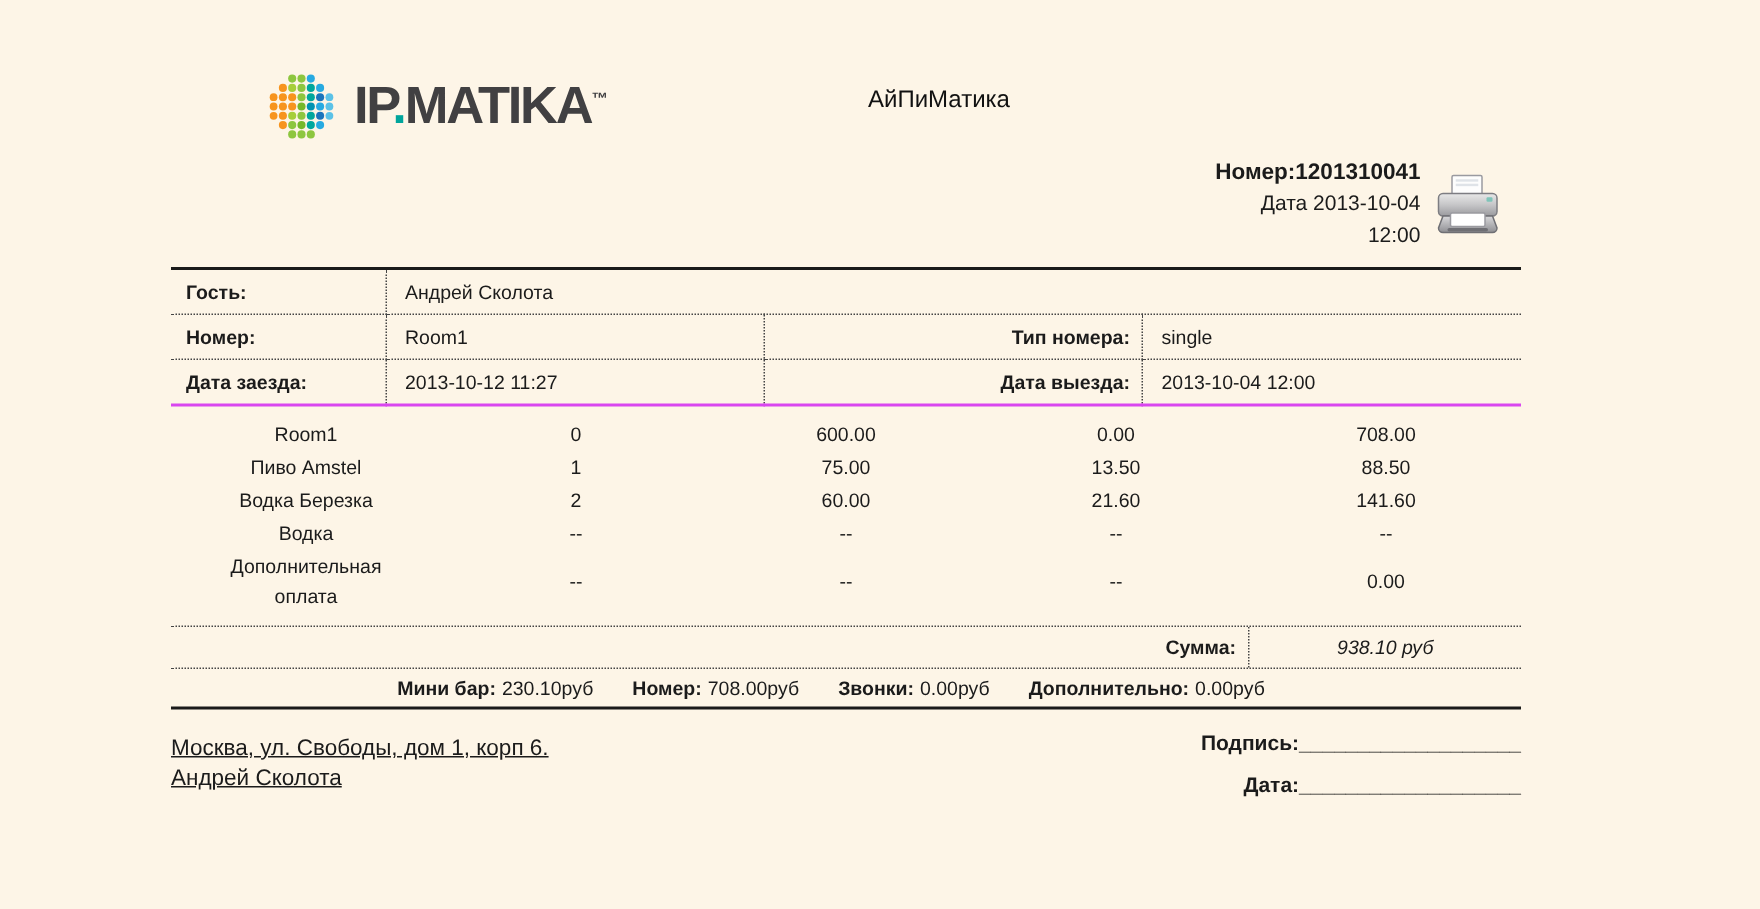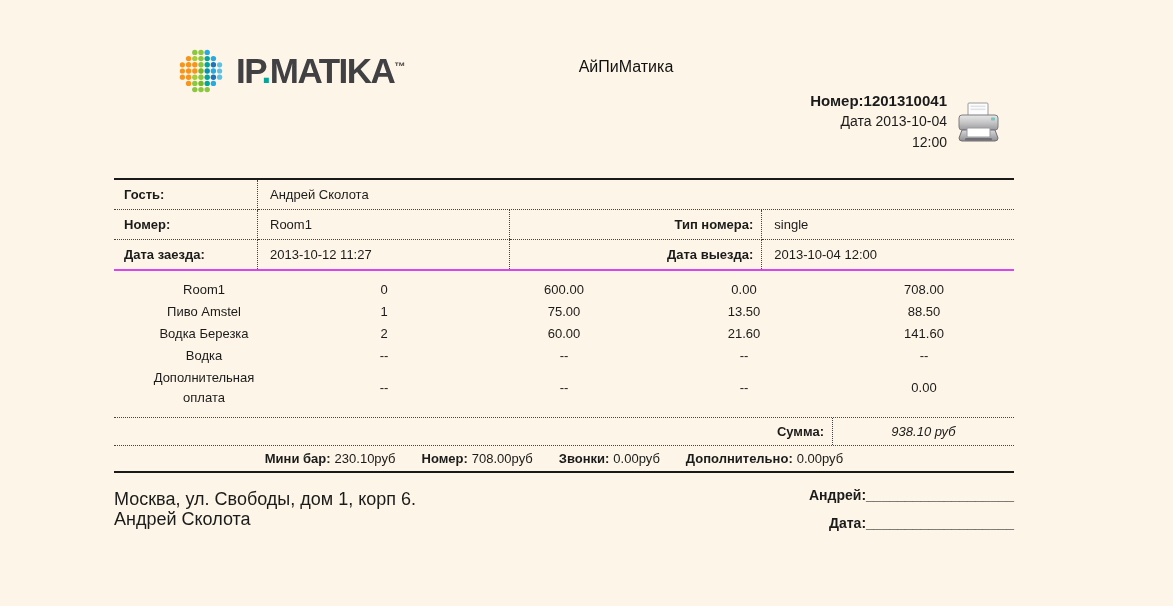--- a/index.html
+++ b/index.html
@@ -13,21 +13,21 @@
   .doc{width:900px;margin-left:114px;position:relative;}
 
   
   .header{position:relative;height:178px;}
   .logo{position:absolute;left:60px;top:44px;display:flex;align-items:center;}
   .logo-globe{width:54px;height:54px;flex:0 0 auto;}
   .logo-text{font-weight:bold;font-size:35px;letter-spacing:-1.5px;color:#414042;margin-left:8px;white-space:nowrap;}
   .logo-dot{color:#00A59C;}
   .logo-tm{font-size:11px;font-weight:bold;color:#414042;vertical-align:super;letter-spacing:0;}
   .doc-title{position:absolute;left:512px;top:58px;transform:translateX(-50%);font-size:16px;color:#111;white-space:nowrap;}
-  .head-right{position:absolute;right:12px;top:90px;display:flex;align-items:flex-start;}
+  .head-right{position:absolute;right:12px;top:104px;display:flex;align-items:flex-start;}
   .head-right .lines{text-align:right;font-size:14px;line-height:21px;}
   .head-right .lines .num{font-weight:bold;font-size:15px;}
   .printer{margin-left:8px;margin-top:12px;cursor:pointer;}
 
   
   table.guest{border-collapse:collapse;table-layout:fixed;width:900px;
     border-top:2px solid #1a1a1a;border-bottom:2px solid #d946ef;font-size:13px;}
   table.guest td{height:29px;padding:0 0 0 10px;vertical-align:middle;}
   table.guest tr.sep td{border-bottom:1px dotted #444;}
   table.guest td.lab{font-weight:bold;border-right:1px dotted #444;}
@@ -53,21 +53,21 @@
 
   
   .totals-row{height:25px;display:flex;align-items:center;border-bottom:2px solid #1a1a1a;
     font-size:13px;padding-left:6px;justify-content:center;}
   .totals-row .item{margin-right:26px;white-space:nowrap;}
   .totals-row .t-lab{font-weight:bold;}
   .totals-row .t-val{margin-left:4px;}
 
   
   .footer{display:flex;justify-content:space-between;margin-top:12px;}
-  .foot-left{font-size:18px;line-height:20px;padding-top:4px;}
+  .foot-left{font-size:15px;line-height:20px;padding-top:4px;text-decoration:underline;}
   .foot-right{text-align:right;font-size:14px;font-weight:bold;padding-top:2px;}
   .foot-right .sig-line{margin-bottom:12px;}
 </style>
 </head>
 <body>
 
 <div class="doc">
 
   <div class="header">
 
@@ -227,18 +227,18 @@
     <span class="item"><span class="t-lab">Звонки:</span><span class="t-val">0.00руб</span></span>
     <span class="item"><span class="t-lab">Дополнительно:</span><span class="t-val">0.00руб</span></span>
   </div>
 
   <div class="footer">
     <div class="foot-left">
       <div>Москва, ул. Свободы, дом 1, корп 6.</div>
       <div>Андрей Сколота</div>
     </div>
     <div class="foot-right">
-      <div class="sig-line"><span>Андрей:</span><span>___________________</span></div>
+      <div class="sig-line"><span>Подпись:</span><span>___________________</span></div>
       <div><span>Дата:</span><span>___________________</span></div>
     </div>
   </div>
 
 </div>
 
 </body></html>

